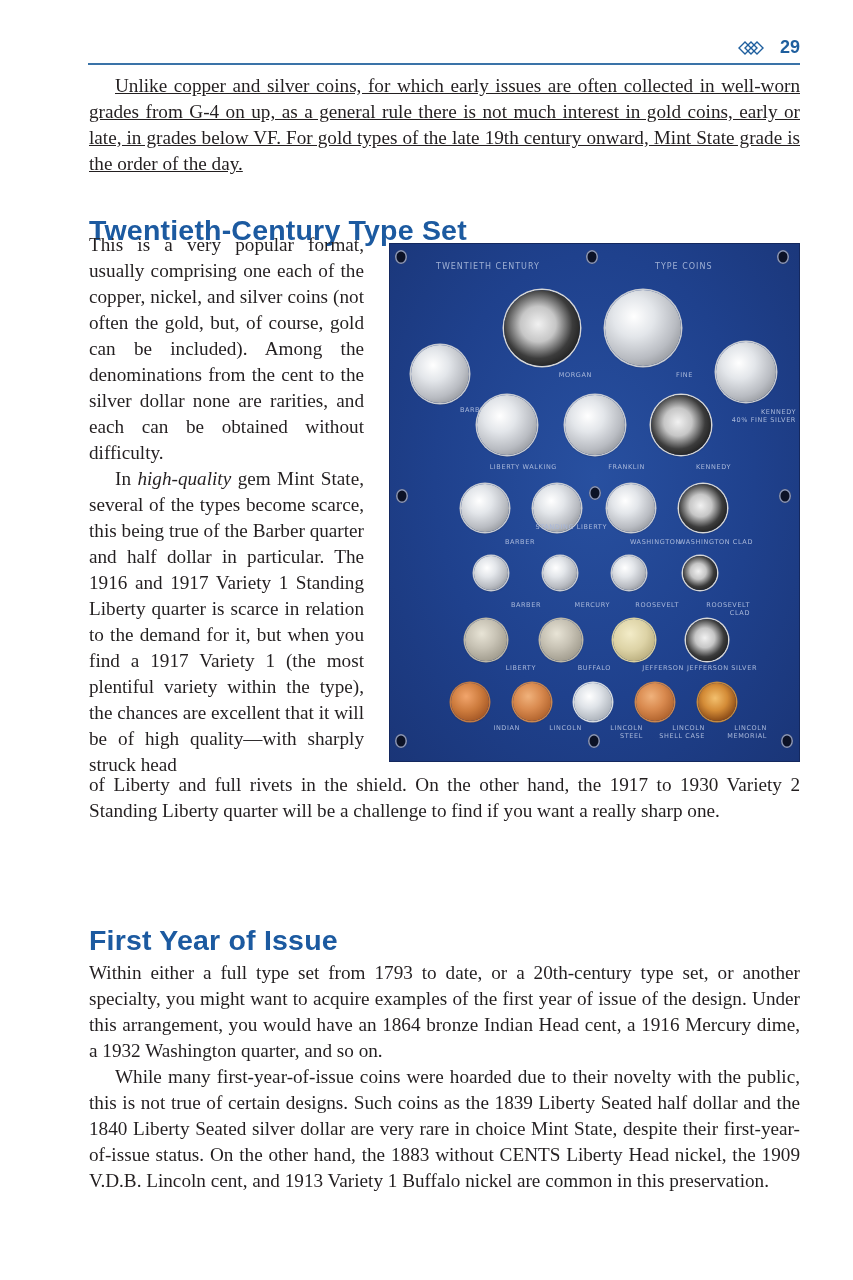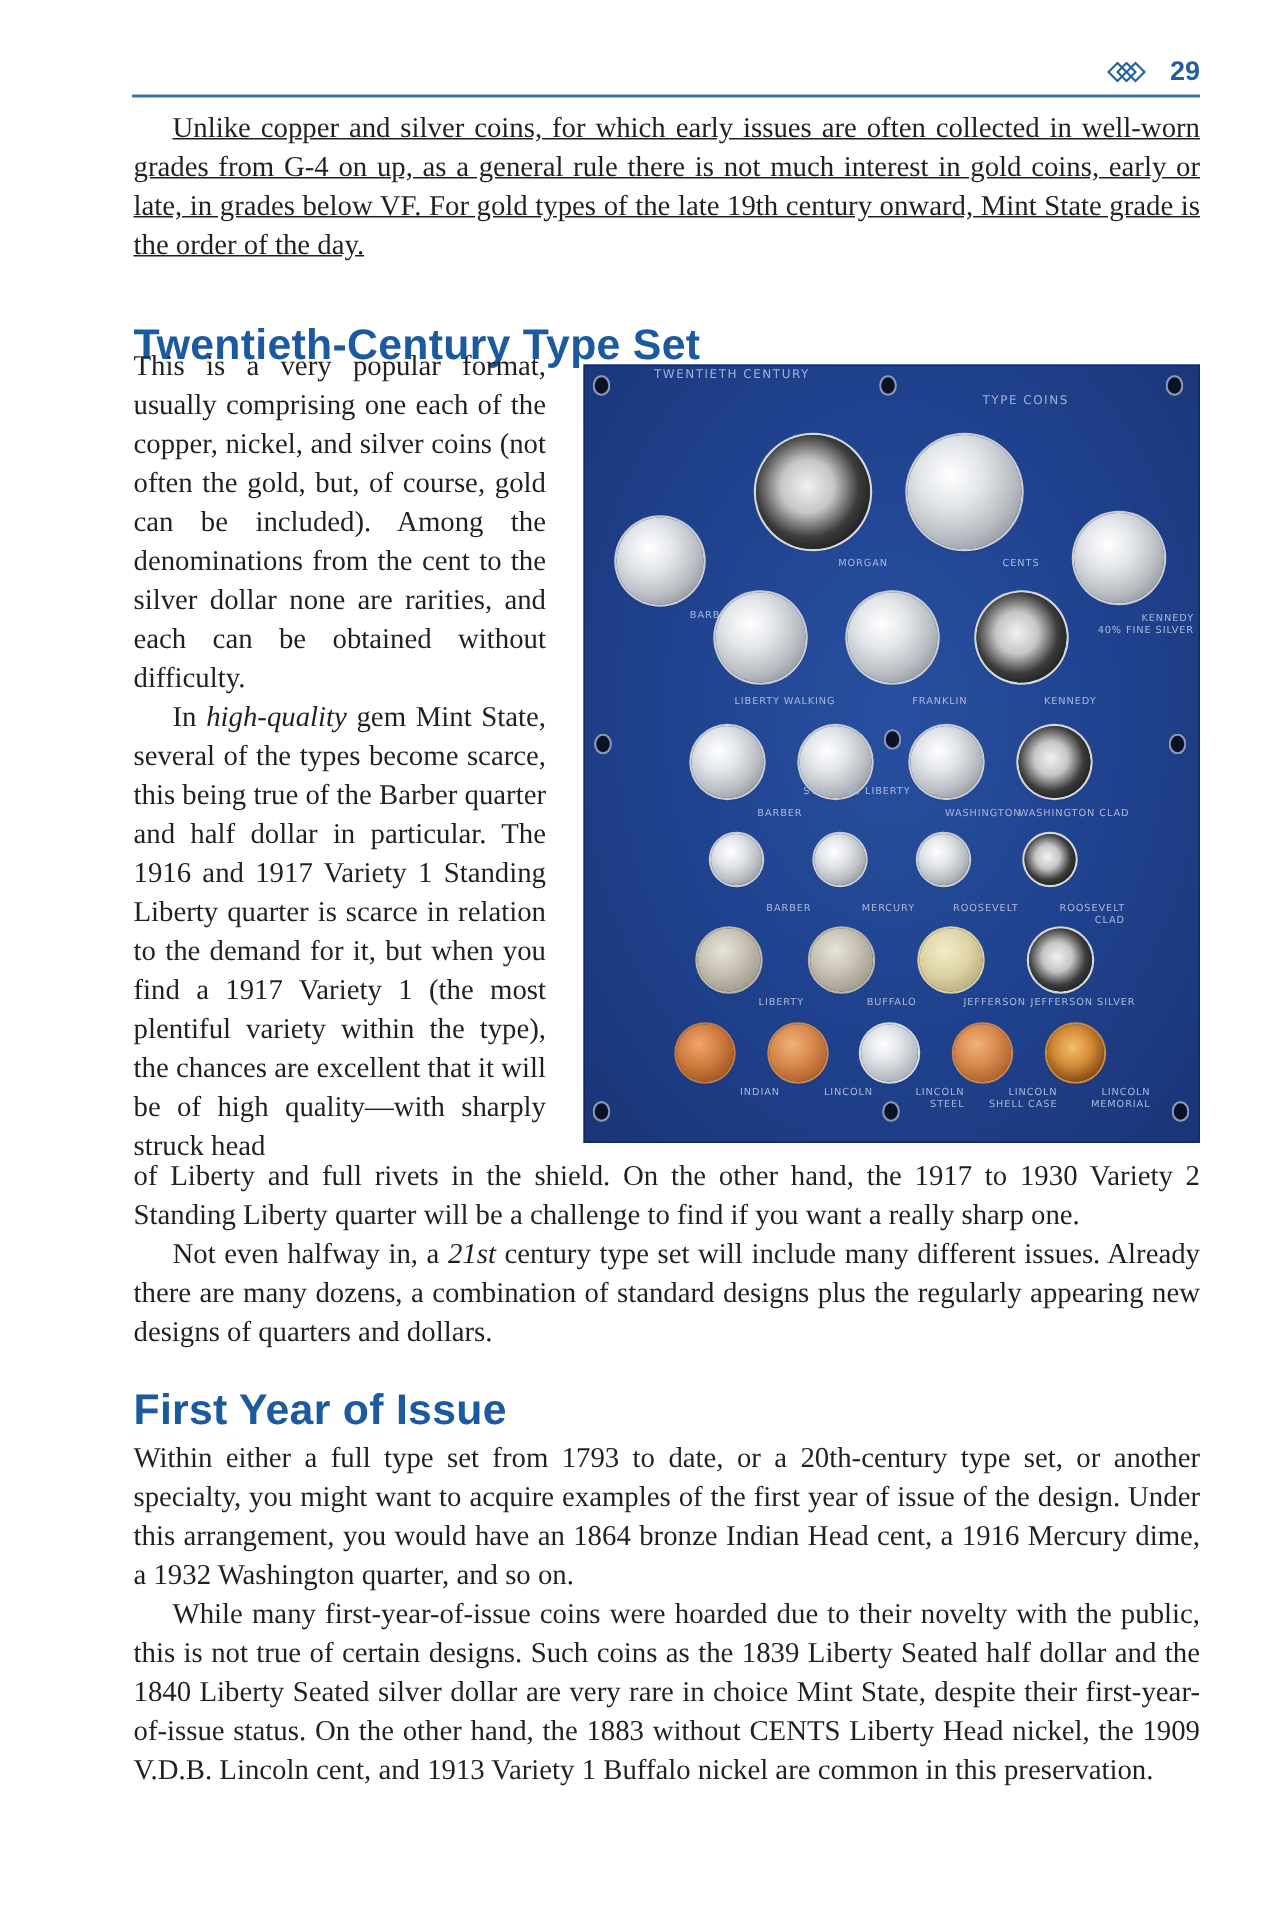--- a/index.html
+++ b/index.html
@@ -68,28 +68,28 @@
 <div class="board" id="board">
   <div class="hole" style="left:6px; top:7px;"></div>
   <div class="hole" style="left:197px; top:7px;"></div>
   <div class="hole" style="left:388px; top:7px;"></div>
   <div class="hole" style="left:6px; top:491px;"></div>
   <div class="hole" style="left:199px; top:491px;"></div>
   <div class="hole" style="left:392px; top:491px;"></div>
   <div class="hole" style="left:7px; top:246px;"></div>
   <div class="hole" style="left:200px; top:243px;"></div>
   <div class="hole" style="left:390px; top:246px;"></div>
-  <span class="board-cap" style="left:47px; top:2px;">TWENTIETH CENTURY</span>
+  <span class="board-cap" style="left:47px; top:19px;">TWENTIETH CENTURY</span>
   <span class="board-cap" style="left:266px; top:19px;">TYPE COINS</span>
 <div class="coin silver" style="width: 58px; height: 58px; left: 22px; top: 102px;"></div>
     <div class="coin-label" style="left: 1px; top: 163px;">BARBER</div>
     <div class="coin proof" style="width: 76px; height: 76px; left: 115px; top: 47px;"></div>
     <div class="coin-label" style="left: 103px; top: 128px;">MORGAN</div>
     <div class="coin silver" style="width: 76px; height: 76px; left: 216px; top: 47px;"></div>
-    <div class="coin-label" style="left: 204px; top: 128px;">CENTS</div>
+    <div class="coin-label" style="left: 204px; top: 128px;">FINE</div>
     <div class="coin silver" style="width: 60px; height: 60px; left: 327px; top: 99px;"></div>
     <div class="coin-label" style="left: 307px; top: 165px;">KENNEDY
 40% FINE SILVER</div>
     <div class="coin silver" style="width: 60px; height: 60px; left: 88px; top: 152px;"></div>
     <div class="coin-label" style="left: 68px; top: 220px;">LIBERTY WALKING</div>
     <div class="coin silver" style="width: 60px; height: 60px; left: 176px; top: 152px;"></div>
     <div class="coin-label" style="left: 156px; top: 220px;">FRANKLIN</div>
     <div class="coin proof" style="width: 60px; height: 60px; left: 262px; top: 152px;"></div>
     <div class="coin-label" style="left: 242px; top: 220px;">KENNEDY</div>
     <div class="coin silver" style="width: 48px; height: 48px; left: 72px; top: 241px;"></div>
@@ -127,19 +127,18 @@
     <div class="coin copper" style="width: 38px; height: 38px; left: 247px; top: 440px;"></div>
     <div class="coin-label" style="left: 216px; top: 481px;">LINCOLN
 SHELL CASE</div>
     <div class="coin memorial" style="width: 38px; height: 38px; left: 309px; top: 440px;"></div>
     <div class="coin-label" style="left: 278px; top: 481px;">LINCOLN
 MEMORIAL</div>
   </div>
 
 <div class="rest serif">
   <p>of Liberty and full rivets in the shield. On the other hand, the 1917 to 1930 Variety 2 Standing Liberty quarter will be a challenge to find if you want a really sharp one.</p>
-  <p class="indent"><span>Not even halfway in, a </span><em>21st</em><span> century type set will include many different issues. Already there are many dozens, a combination of standard designs plus the regularly appearing new designs of quarters and dollars.</span></p>
 </div>
 
 <h2 class="h2" style="top:924px;">First Year of Issue</h2>
 
 <p class="para serif" style="top:960px;">Within either a full type set from 1793 to date, or a 20th-century type set, or another specialty, you might want to acquire examples of the first year of issue of the design. Under this arrangement, you would have an 1864 bronze Indian Head cent, a 1916 Mercury dime, a 1932 Washington quarter, and so on.</p>
 <p class="para serif indent" style="top:1064px;">While many first-year-of-issue coins were hoarded due to their novelty with the public, this is not true of certain designs. Such coins as the 1839 Liberty Seated half dollar and the 1840 Liberty Seated silver dollar are very rare in choice Mint State, despite their first-year-of-issue status. On the other hand, the 1883 without CENTS Liberty Head nickel, the 1909 V.D.B. Lincoln cent, and 1913 Variety 1 Buffalo nickel are common in this preservation.</p>
 
 </body></html>

